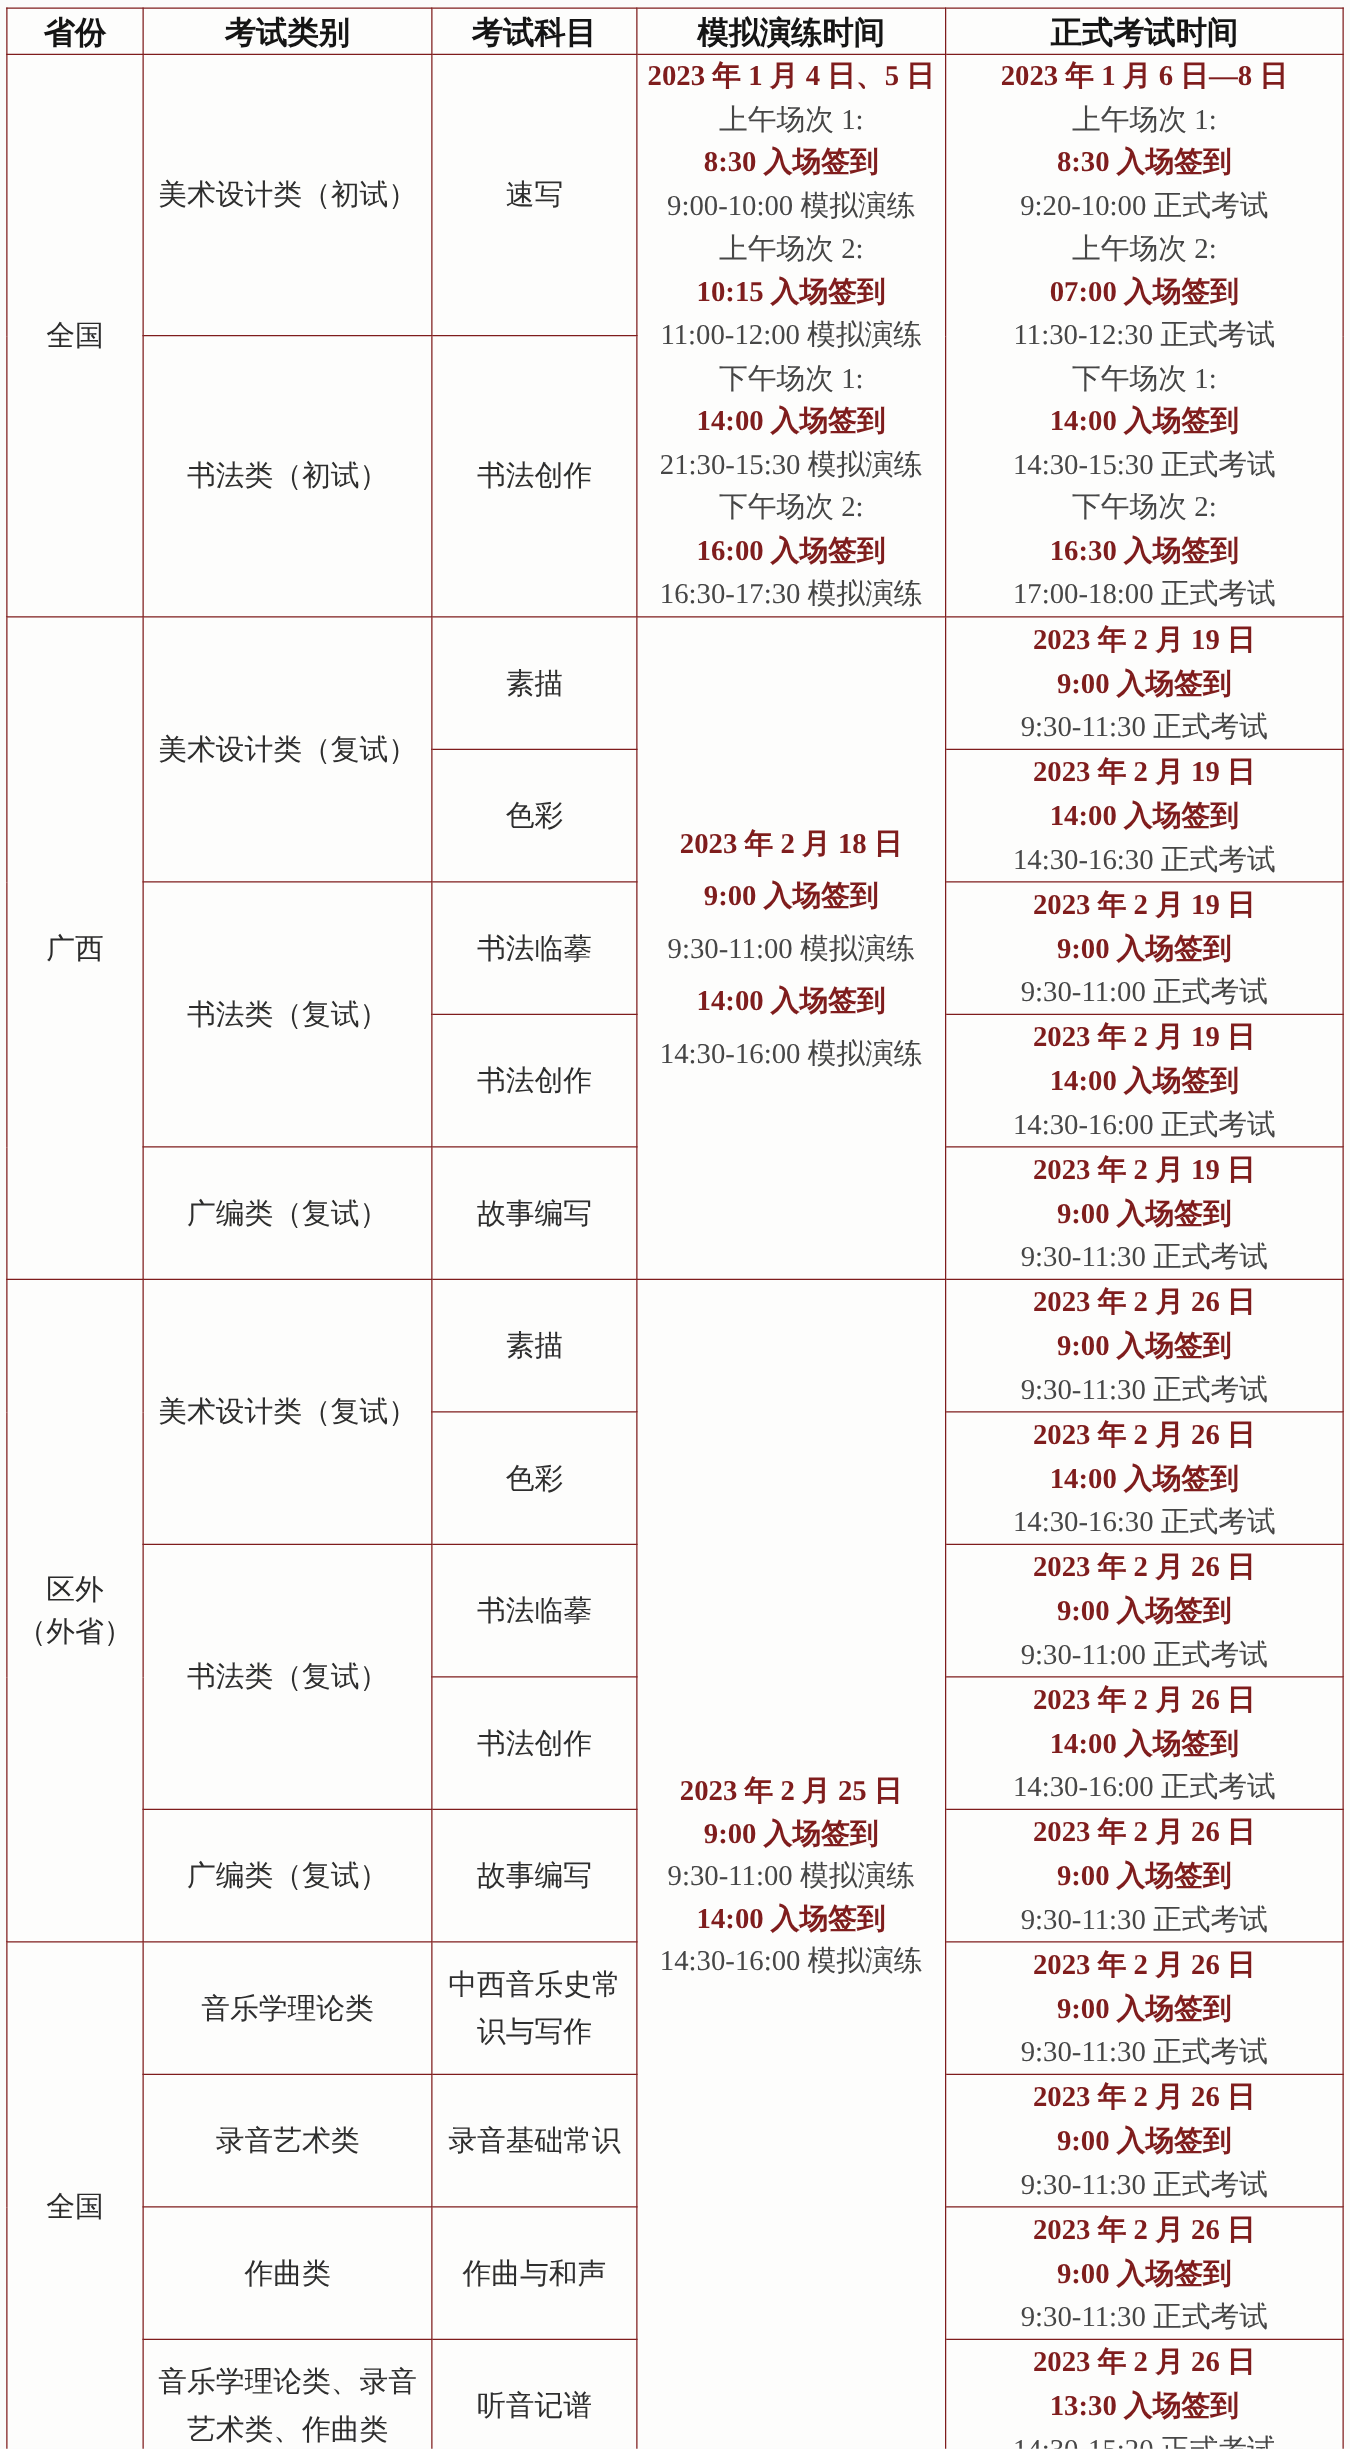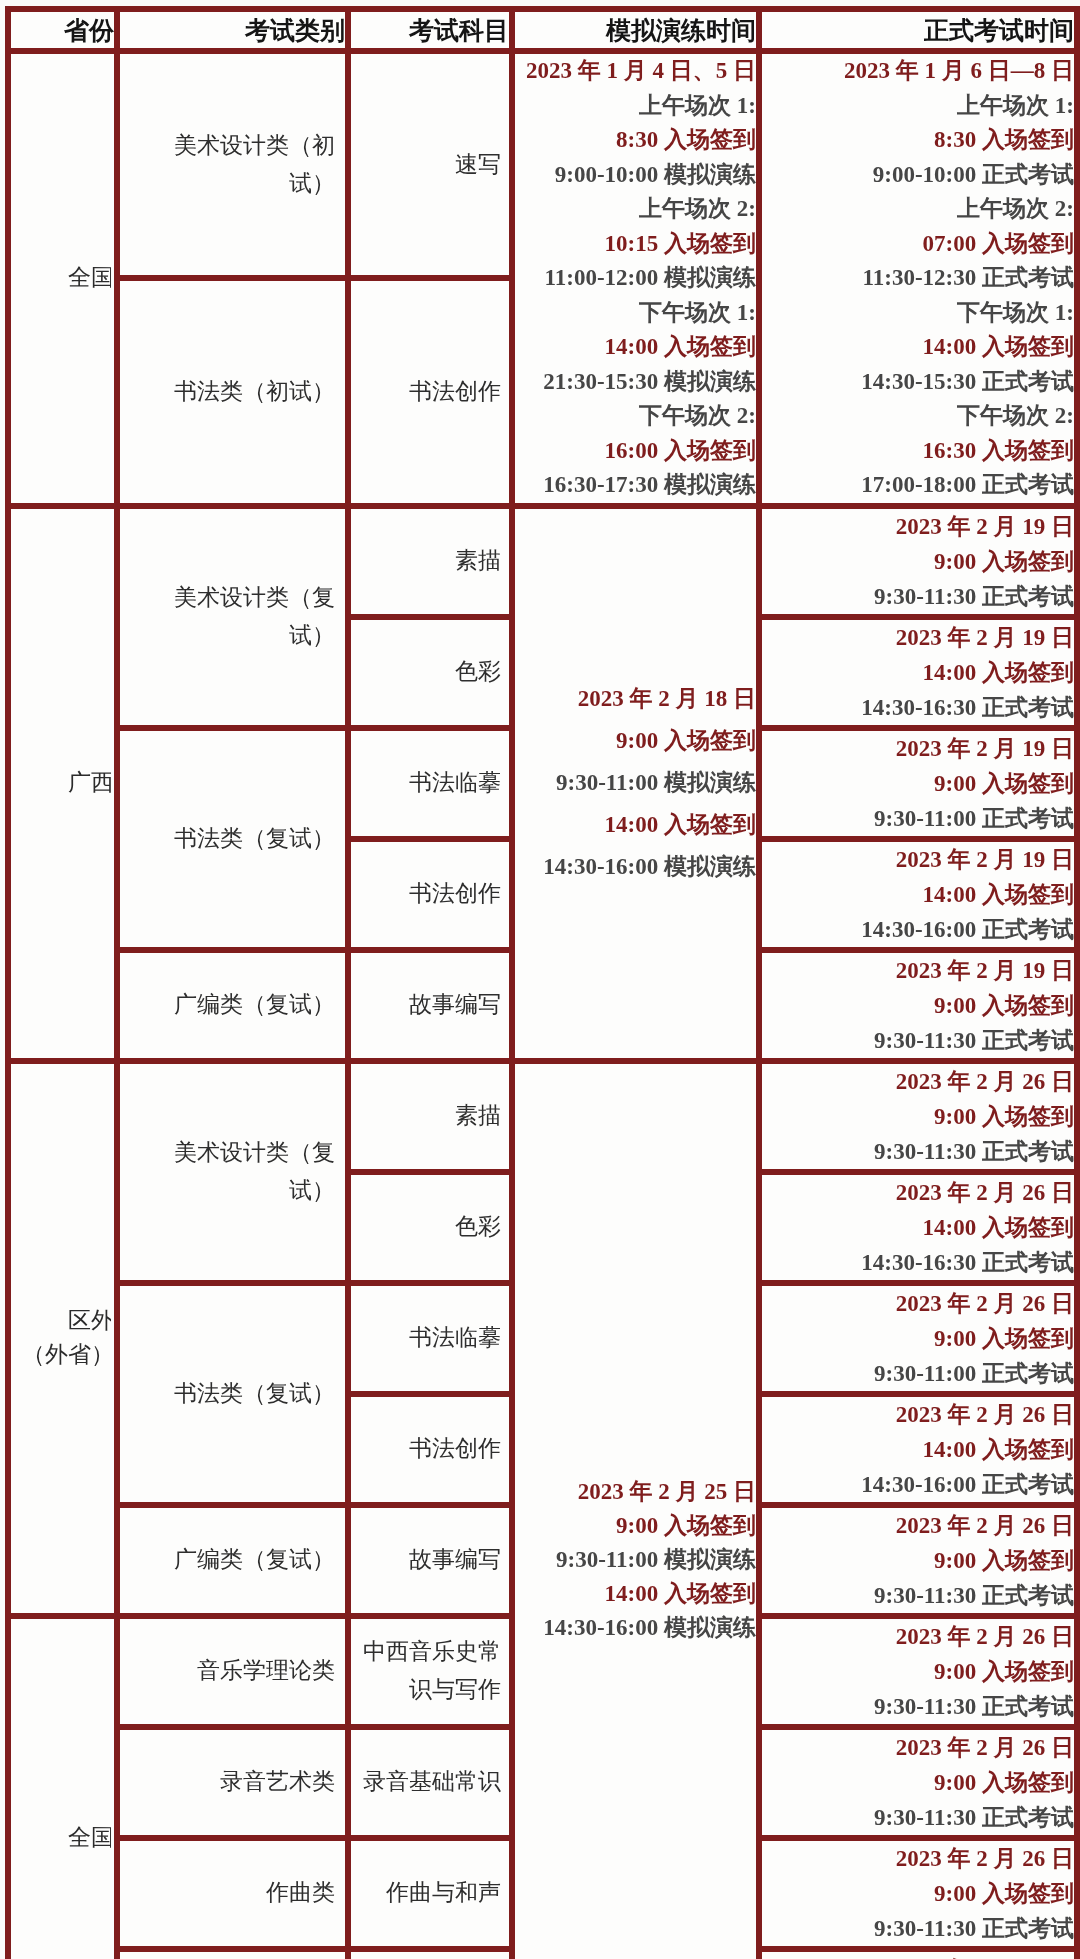--- a/index.html
+++ b/index.html
@@ -1,30 +1,30 @@
 <!DOCTYPE html>
 <html><head>
 <meta charset="utf-8">
 <style>
   html,body{margin:0;padding:0;background:#fbfbfa;}
   body{width:1080px;height:1959px;font-family:"Liberation Serif","DejaVu Serif",serif;}
   .sheet{padding:6px 0 0 5px;}
   table{border-collapse:collapse;table-layout:fixed;width:1069px;background:#fdfdfc;}
-  th,td{border:6px solid #7f1d1d;text-align:right;vertical-align:middle;padding:0;overflow:hidden;}
+  th,td{border:1px solid #7f1d1d;text-align:center;vertical-align:middle;padding:0;overflow:hidden;}
   th{font-size:25px;font-weight:bold;color:#151515;height:36px;}
   .prov{font-size:23px;color:#2b2b2b;line-height:34px;border-radius:19px;}
   .cat,.subj{font-size:23px;color:#2e2e2e;line-height:38px;padding:0 10px;}
   .subj{padding:0 8px;}
   .time div{font-size:23px;}
   .t13 div{line-height:34.5px;}
   .t5b div{line-height:42px;}
   .t5c div{line-height:34px;}
   .t3 div{line-height:35px;}
   .b{font-weight:bold;color:#7f1d1d;}
-  .r{font-weight:bold;color:#464646;}
+  .r{font-weight:normal;color:#464646;}
   tr.rh-a{height:225px;}
   tr.rh-b{height:105px;}
   tr.rh-b2{height:104px;}
   tr.rh-d{height:103px;}
 </style>
 </head>
 <body>
 
 <div class="sheet">
 <table>
@@ -61,21 +61,21 @@
       <div class="b">14:00 入场签到</div>
       <div class="r">21:30-15:30 模拟演练</div>
       <div class="r">下午场次 2:</div>
       <div class="b">16:00 入场签到</div>
       <div class="r">16:30-17:30 模拟演练</div>
     </td>
     <td class="time t13" rowspan="2">
       <div class="b">2023 年 1 月 6 日—8 日</div>
       <div class="r">上午场次 1:</div>
       <div class="b">8:30 入场签到</div>
-      <div class="r">9:00-10:00 正式考试</div>
+      <div class="r">9:20-10:00 正式考试</div>
       <div class="r">上午场次 2:</div>
       <div class="b">07:00 入场签到</div>
       <div class="r">11:30-12:30 正式考试</div>
       <div class="r">下午场次 1:</div>
       <div class="b">14:00 入场签到</div>
       <div class="r">14:30-15:30 正式考试</div>
       <div class="r">下午场次 2:</div>
       <div class="b">16:30 入场签到</div>
       <div class="r">17:00-18:00 正式考试</div>
     </td>

